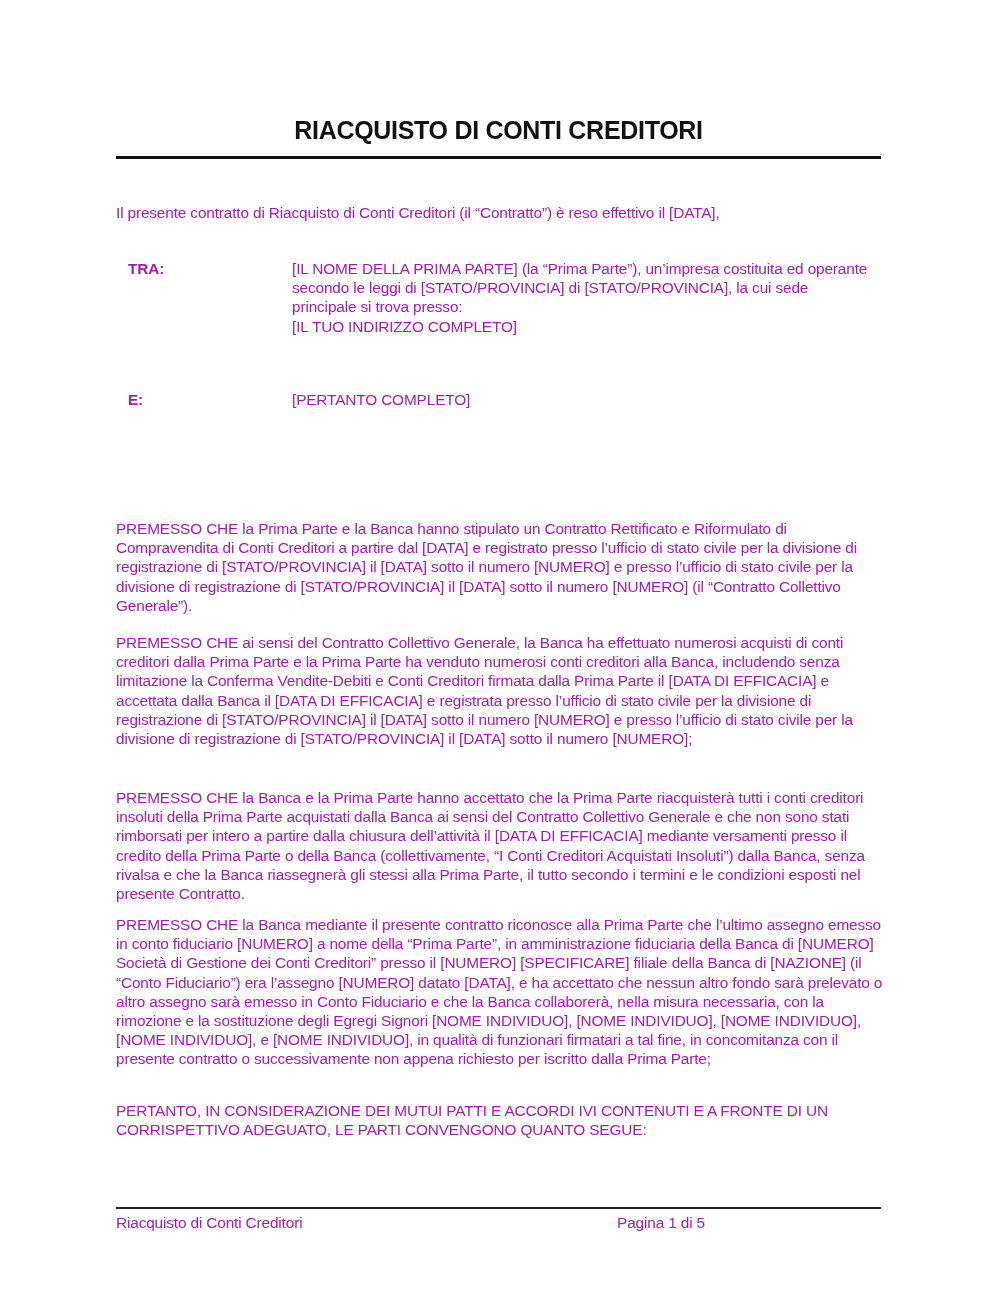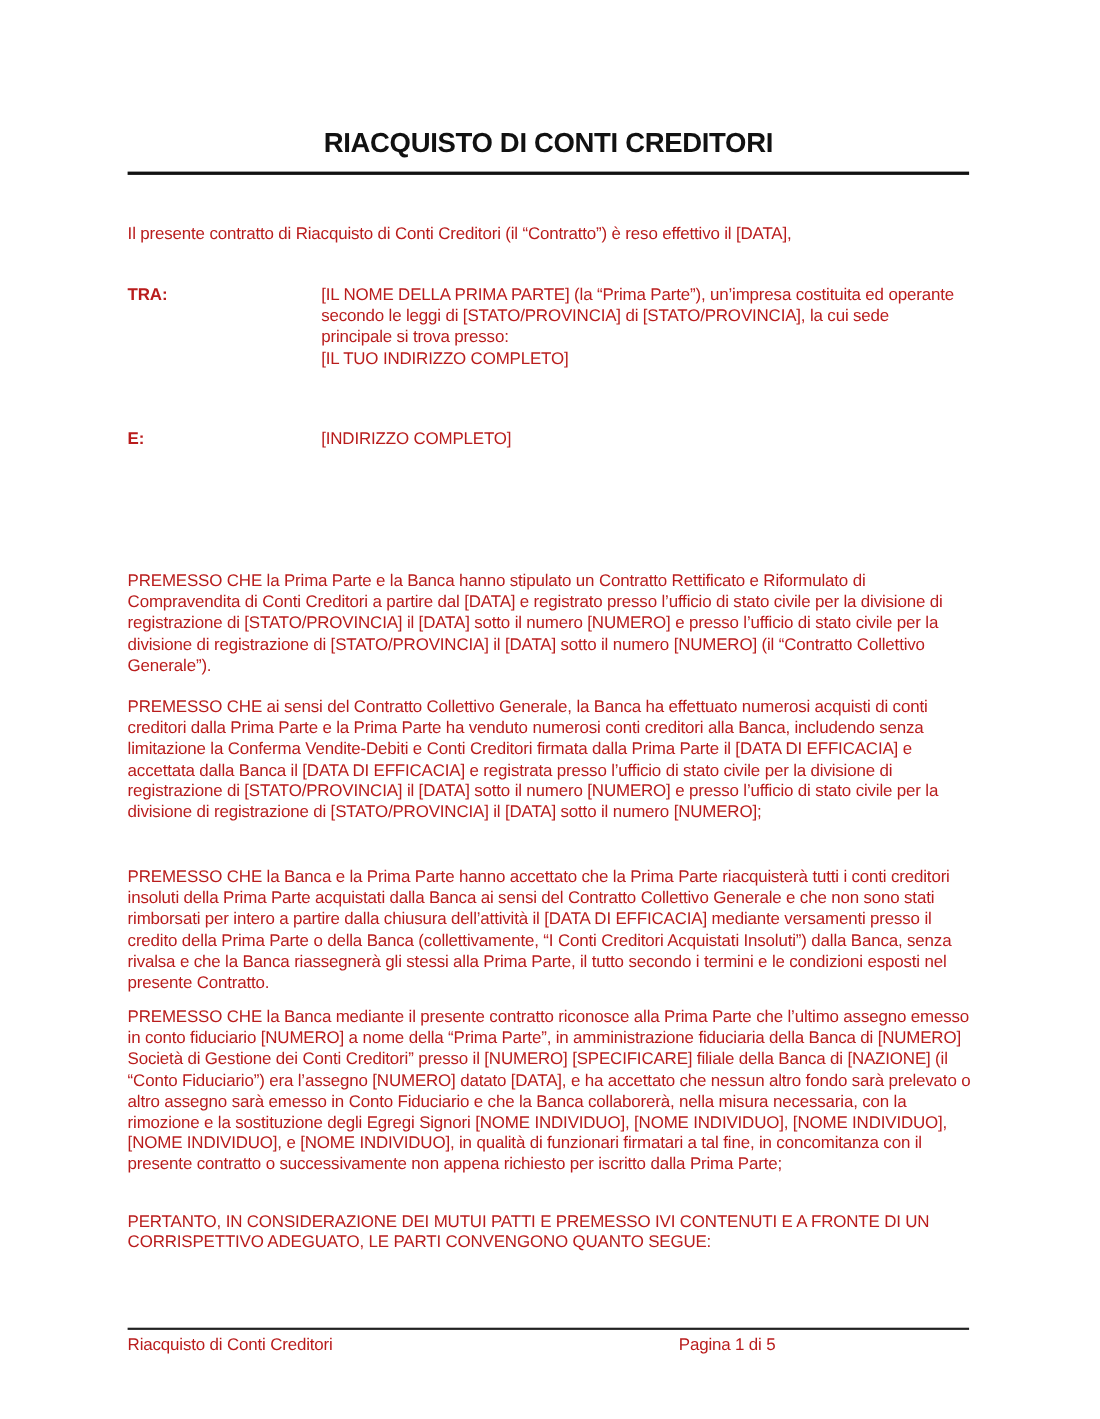--- a/index.html
+++ b/index.html
@@ -36,37 +36,37 @@
       position: absolute;
       left: 116px;
       top: 156px;
       width: 765px;
       height: 3px;
       background: #111;
     }
     .text {
       font-size: 15.4px;
       line-height: 19.2px;
-      color: #b91c1c;
+      color: #a21caf;
       letter-spacing: -0.15px;
     }
     .intro {
       position: absolute;
       left: 116px;
       top: 203px;
       width: 770px;
     }
     .party {
       position: absolute;
       left: 116px;
       width: 770px;
     }
     .party-label {
       position: absolute;
-      left: 0;
+      left: 12px;
       top: 0;
       font-weight: bold;
     }
     .party-body {
       position: absolute;
       left: 176px;
       top: 0;
       width: 580px;
     }
     .party-body p {
@@ -117,27 +117,27 @@
     <div class="party-label">TRA:</div>
     <div class="party-body">
       <p><span class="party-name">[IL NOME DELLA PRIMA PARTE]</span><span> (la “Prima Parte”), un’impresa costituita ed operante secondo le leggi di [STATO/PROVINCIA] di [STATO/PROVINCIA], la cui sede principale si trova presso:</span></p>
       <p class="addr">[IL TUO INDIRIZZO COMPLETO]</p>
     </div>
   </div>
 
   <div class="party text" style="top:390px;">
     <div class="party-label">E:</div>
     <div class="party-body">
-      <p class="addr">[INDIRIZZO COMPLETO]</p>
+      <p class="addr">[PERTANTO COMPLETO]</p>
     </div>
   </div>
 
   <p class="para text" style="top:519px;">PREMESSO CHE la Prima Parte e la Banca hanno stipulato un Contratto Rettificato e Riformulato di Compravendita di Conti Creditori a partire dal [DATA] e registrato presso l’ufficio di stato civile per la divisione di registrazione di [STATO/PROVINCIA] il [DATA] sotto il numero [NUMERO] e presso l’ufficio di stato civile per la divisione di registrazione di [STATO/PROVINCIA] il [DATA] sotto il numero [NUMERO] (il “Contratto Collettivo Generale”).</p>
   <p class="para text" style="top:633px;">PREMESSO CHE ai sensi del Contratto Collettivo Generale, la Banca ha effettuato numerosi acquisti di conti creditori dalla Prima Parte e la Prima Parte ha venduto numerosi conti creditori alla Banca, includendo senza limitazione la Conferma Vendite-Debiti e Conti Creditori firmata dalla Prima Parte il [DATA DI EFFICACIA] e accettata dalla Banca il [DATA DI EFFICACIA] e registrata presso l’ufficio di stato civile per la divisione di registrazione di [STATO/PROVINCIA] il [DATA] sotto il numero [NUMERO] e presso l’ufficio di stato civile per la divisione di registrazione di [STATO/PROVINCIA] il [DATA] sotto il numero [NUMERO];</p>
   <p class="para text" style="top:788px;">PREMESSO CHE la Banca e la Prima Parte hanno accettato che la Prima Parte riacquisterà tutti i conti creditori insoluti della Prima Parte acquistati dalla Banca ai sensi del Contratto Collettivo Generale e che non sono stati rimborsati per intero a partire dalla chiusura dell’attività il [DATA DI EFFICACIA] mediante versamenti presso il credito della Prima Parte o della Banca (collettivamente, “I Conti Creditori Acquistati Insoluti”) dalla Banca, senza rivalsa e che la Banca riassegnerà gli stessi alla Prima Parte, il tutto secondo i termini e le condizioni esposti nel presente Contratto.</p>
   <p class="para text" style="top:915px;">PREMESSO CHE la Banca mediante il presente contratto riconosce alla Prima Parte che l’ultimo assegno emesso in conto fiduciario [NUMERO] a nome della “Prima Parte”, in amministrazione fiduciaria della Banca di [NUMERO] Società di Gestione dei Conti Creditori” presso il [NUMERO] [SPECIFICARE] filiale della Banca di [NAZIONE] (il “Conto Fiduciario”) era l’assegno [NUMERO] datato [DATA], e ha accettato che nessun altro fondo sarà prelevato o altro assegno sarà emesso in Conto Fiduciario e che la Banca collaborerà, nella misura necessaria, con la rimozione e la sostituzione degli Egregi Signori [NOME INDIVIDUO], [NOME INDIVIDUO], [NOME INDIVIDUO], [NOME INDIVIDUO], e [NOME INDIVIDUO], in qualità di funzionari firmatari a tal fine, in concomitanza con il presente contratto o successivamente non appena richiesto per iscritto dalla Prima Parte;</p>
-  <p class="para text" style="top:1101px;">PERTANTO, IN CONSIDERAZIONE DEI MUTUI PATTI E PREMESSO IVI CONTENUTI E A FRONTE DI UN CORRISPETTIVO ADEGUATO, LE PARTI CONVENGONO QUANTO SEGUE:</p>
+  <p class="para text" style="top:1101px;">PERTANTO, IN CONSIDERAZIONE DEI MUTUI PATTI E ACCORDI IVI CONTENUTI E A FRONTE DI UN CORRISPETTIVO ADEGUATO, LE PARTI CONVENGONO QUANTO SEGUE:</p>
 
   <div class="footer-rule"></div>
   <div class="text footer-left">Riacquisto di Conti Creditori</div>
   <div class="text footer-right">Pagina 1 di 5</div>
 
 </div>
 
 </body></html>

